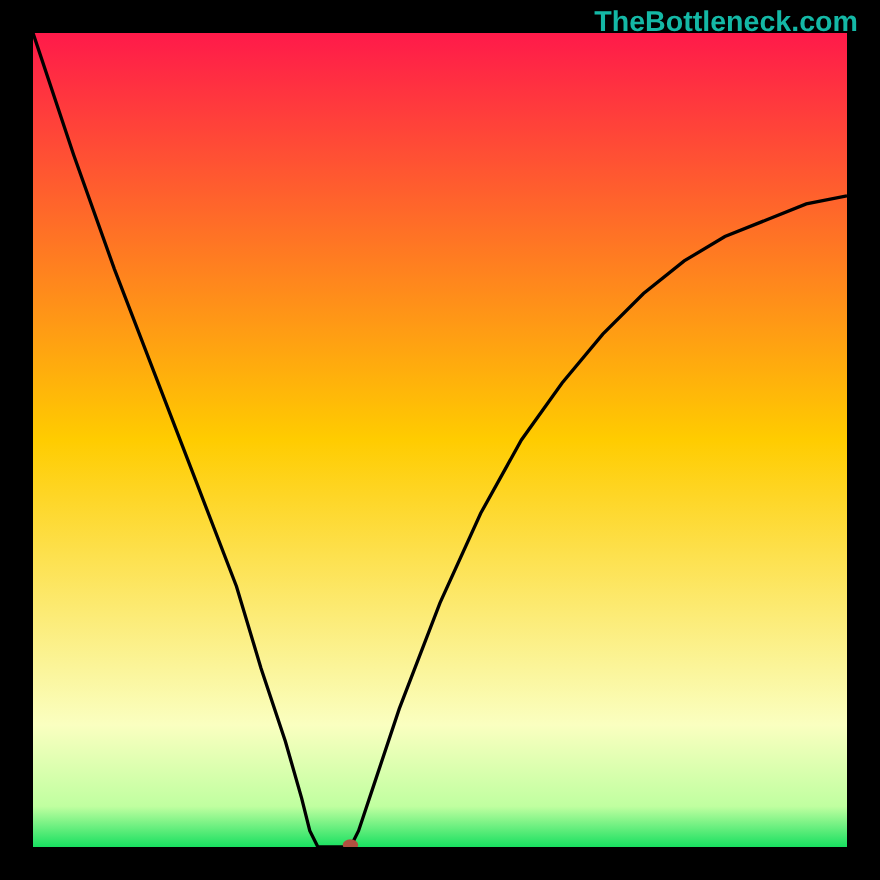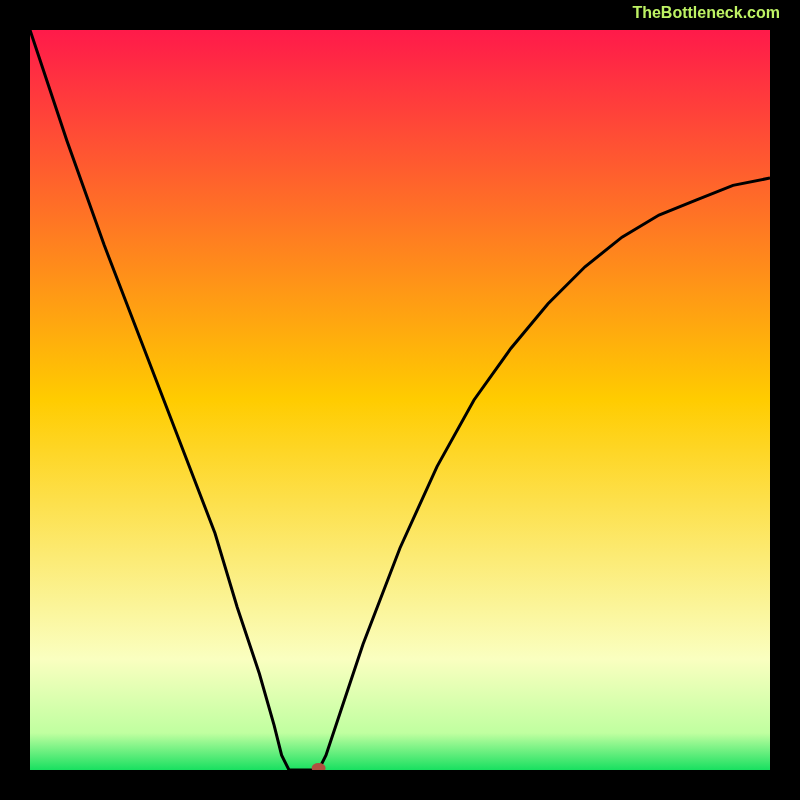--- a/index.html
+++ b/index.html
@@ -8,22 +8,22 @@
     width: 800px;
     height: 800px;
     background: #000;
     position: relative;
     font-family: Arial, sans-serif;
   }
   .page-title {
     position: absolute;
     top: 4px;
     right: 20px;
-    color: #bef264;
-    font-size: 16px;
+    color: #14b8a6;
+    font-size: 26px;
     font-weight: 600;
     z-index: 10;
   }
   .chart-container {
     position: absolute;
     top: 30px;
     left: 30px;
     width: 740px;
     height: 740px;
     background: #000;

